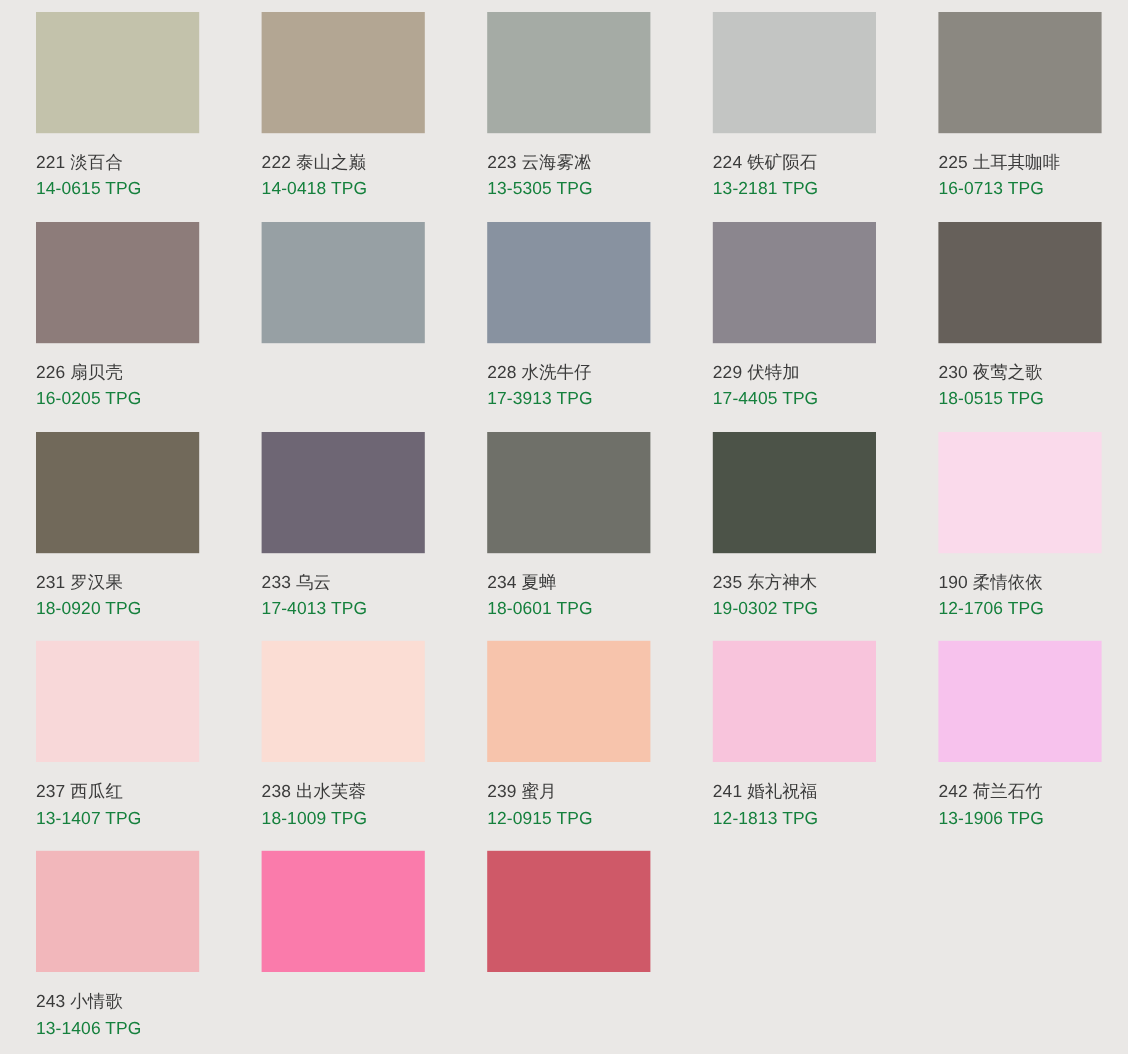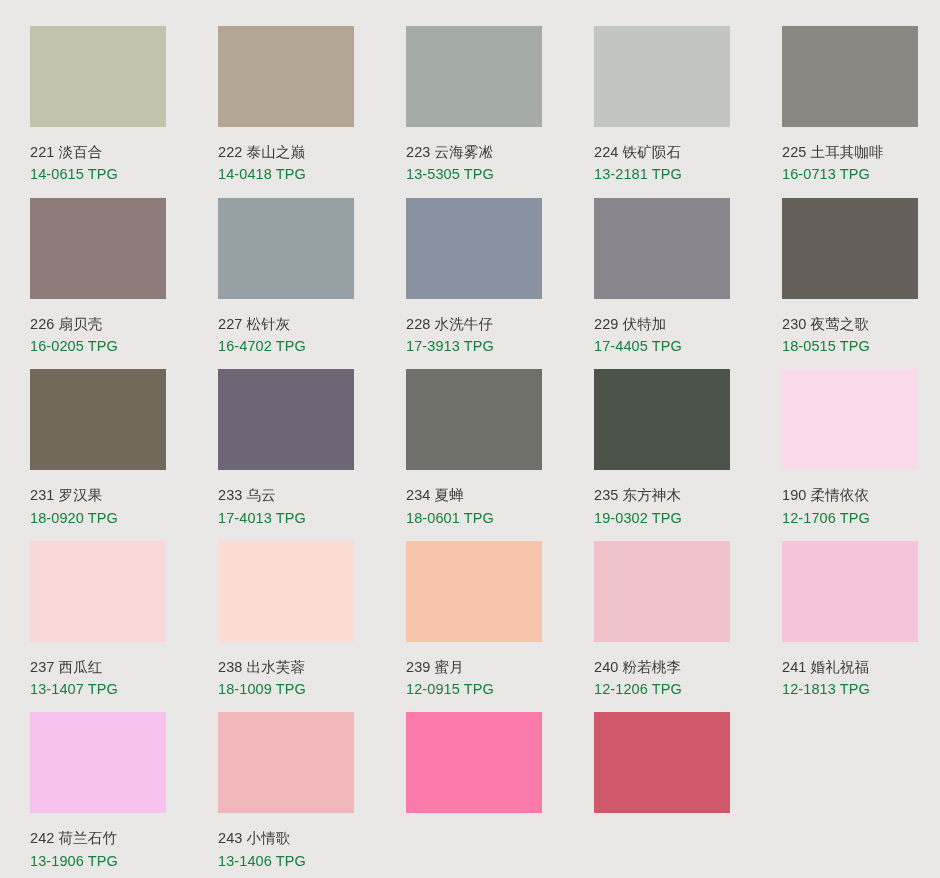--- a/index.html
+++ b/index.html
@@ -18,21 +18,21 @@
   }
 
   #palette-grid {
     width: 940px;
     height: 878px;
     display: grid;
     grid-template-columns: repeat(5, 1fr);
     grid-template-rows: repeat(5, 1fr);
     column-gap: 0px;
     row-gap: 0px;
-    padding: 20px 0 0 0;
+    padding: 4px 0 0 0;
   }
 
   .swatch-cell {
     display: flex;
     flex-direction: column;
     align-items: stretch;
     padding: 6px 22px 0 30px;
   }
 
   .swatch-chip {
@@ -102,24 +102,20 @@
     </div>
     <div class="swatch-cell">
       <div class="swatch-chip" style="background-color: rgb(141, 124, 122);"></div>
       <div class="swatch-caption">
         <div class="swatch-name">226 扇贝壳</div>
         <div class="swatch-code">16-0205 TPG</div>
       </div>
     </div>
     <div class="swatch-cell">
       <div class="swatch-chip" style="background-color: rgb(151, 160, 164);"></div>
-      <div class="swatch-caption">
-        <div class="swatch-name">227 松针灰</div>
-        <div class="swatch-code">16-4702 TPG</div>
-      </div>
     </div>
     <div class="swatch-cell">
       <div class="swatch-chip" style="background-color: rgb(136, 146, 160);"></div>
       <div class="swatch-caption">
         <div class="swatch-name">228 水洗牛仔</div>
         <div class="swatch-code">17-3913 TPG</div>
       </div>
     </div>
     <div class="swatch-cell">
       <div class="swatch-chip" style="background-color: rgb(139, 134, 142);"></div>
@@ -185,27 +181,20 @@
       </div>
     </div>
     <div class="swatch-cell">
       <div class="swatch-chip" style="background-color: rgb(247, 196, 172);"></div>
       <div class="swatch-caption">
         <div class="swatch-name">239 蜜月</div>
         <div class="swatch-code">12-0915 TPG</div>
       </div>
     </div>
     <div class="swatch-cell">
-      <div class="swatch-chip" style="background-color: rgb(239, 195, 201);"></div>
-      <div class="swatch-caption">
-        <div class="swatch-name">240 粉若桃李</div>
-        <div class="swatch-code">12-1206 TPG</div>
-      </div>
-    </div>
-    <div class="swatch-cell">
       <div class="swatch-chip" style="background-color: rgb(248, 196, 220);"></div>
       <div class="swatch-caption">
         <div class="swatch-name">241 婚礼祝福</div>
         <div class="swatch-code">12-1813 TPG</div>
       </div>
     </div>
     <div class="swatch-cell">
       <div class="swatch-chip" style="background-color: rgb(247, 194, 237);"></div>
       <div class="swatch-caption">
         <div class="swatch-name">242 荷兰石竹</div>

